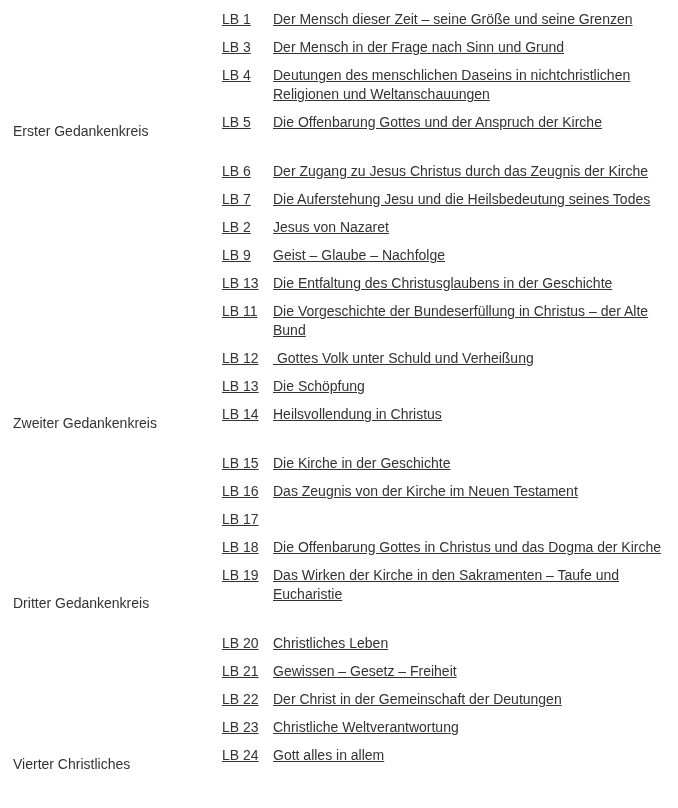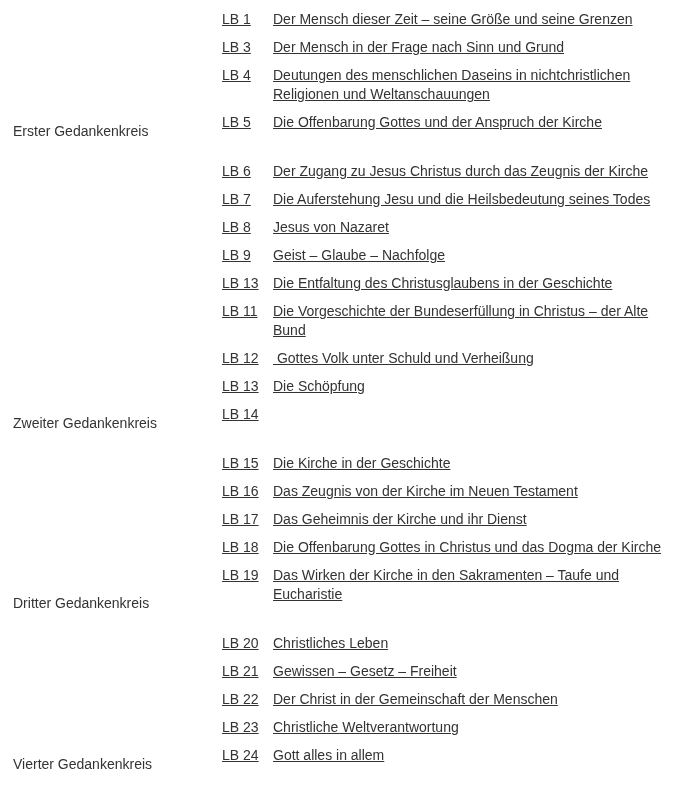--- a/index.html
+++ b/index.html
@@ -82,21 +82,21 @@
     <div class="rows">
       <div class="row">
         <div class="lb-code">LB 6</div>
         <div class="lb-title">Der Zugang zu Jesus Christus durch das Zeugnis der Kirche</div>
       </div>
       <div class="row">
         <div class="lb-code">LB 7</div>
         <div class="lb-title">Die Auferstehung Jesu und die Heilsbedeutung seines Todes</div>
       </div>
       <div class="row">
-        <div class="lb-code">LB 8</div>
+        <div class="lb-code">LB 2</div>
         <div class="lb-title">Jesus von Nazaret</div>
       </div>
       <div class="row">
         <div class="lb-code">LB 9</div>
         <div class="lb-title">Geist – Glaube – Nachfolge</div>
       </div>
       <div class="row">
         <div class="lb-code">LB 13</div>
         <div class="lb-title">Die Entfaltung des Christusglaubens in der Geschichte</div>
       </div>
@@ -108,65 +108,65 @@
       <div class="row">
         <div class="lb-code">LB 12</div>
         <div class="lb-title">&nbsp;Gottes Volk unter Schuld und Verheißung</div>
       </div>
       <div class="row">
         <div class="lb-code">LB 13</div>
         <div class="lb-title">Die Schöpfung</div>
       </div>
       <div class="row">
         <div class="lb-code">LB 14</div>
+        <div class="lb-title">Heilsvollendung in Christus</div>
       </div>
     </div>
   </div>
 
   <div class="section">
     <div class="section-label">Dritter Gedankenkreis</div>
     <div class="rows">
       <div class="row">
         <div class="lb-code">LB 15</div>
         <div class="lb-title">Die Kirche in der Geschichte</div>
       </div>
       <div class="row">
         <div class="lb-code">LB 16</div>
         <div class="lb-title">Das Zeugnis von der Kirche im Neuen Testament</div>
       </div>
       <div class="row">
         <div class="lb-code">LB 17</div>
-        <div class="lb-title">Das Geheimnis der Kirche und ihr Dienst</div>
       </div>
       <div class="row">
         <div class="lb-code">LB 18</div>
         <div class="lb-title">Die Offenbarung Gottes in Christus und das Dogma der Kirche</div>
       </div>
       <div class="row">
         <div class="lb-code">LB 19</div>
         <div class="lb-title">Das Wirken der Kirche in den Sakramenten – Taufe und
 Eucharistie</div>
       </div>
     </div>
   </div>
 
   <div class="section">
-    <div class="section-label">Vierter Gedankenkreis</div>
+    <div class="section-label">Vierter Christliches</div>
     <div class="rows">
       <div class="row">
         <div class="lb-code">LB 20</div>
         <div class="lb-title">Christliches Leben</div>
       </div>
       <div class="row">
         <div class="lb-code">LB 21</div>
         <div class="lb-title">Gewissen – Gesetz – Freiheit</div>
       </div>
       <div class="row">
         <div class="lb-code">LB 22</div>
-        <div class="lb-title">Der Christ in der Gemeinschaft der Menschen</div>
+        <div class="lb-title">Der Christ in der Gemeinschaft der Deutungen</div>
       </div>
       <div class="row">
         <div class="lb-code">LB 23</div>
         <div class="lb-title">Christliche Weltverantwortung</div>
       </div>
       <div class="row">
         <div class="lb-code">LB 24</div>
         <div class="lb-title">Gott alles in allem</div>
       </div>
     </div>

